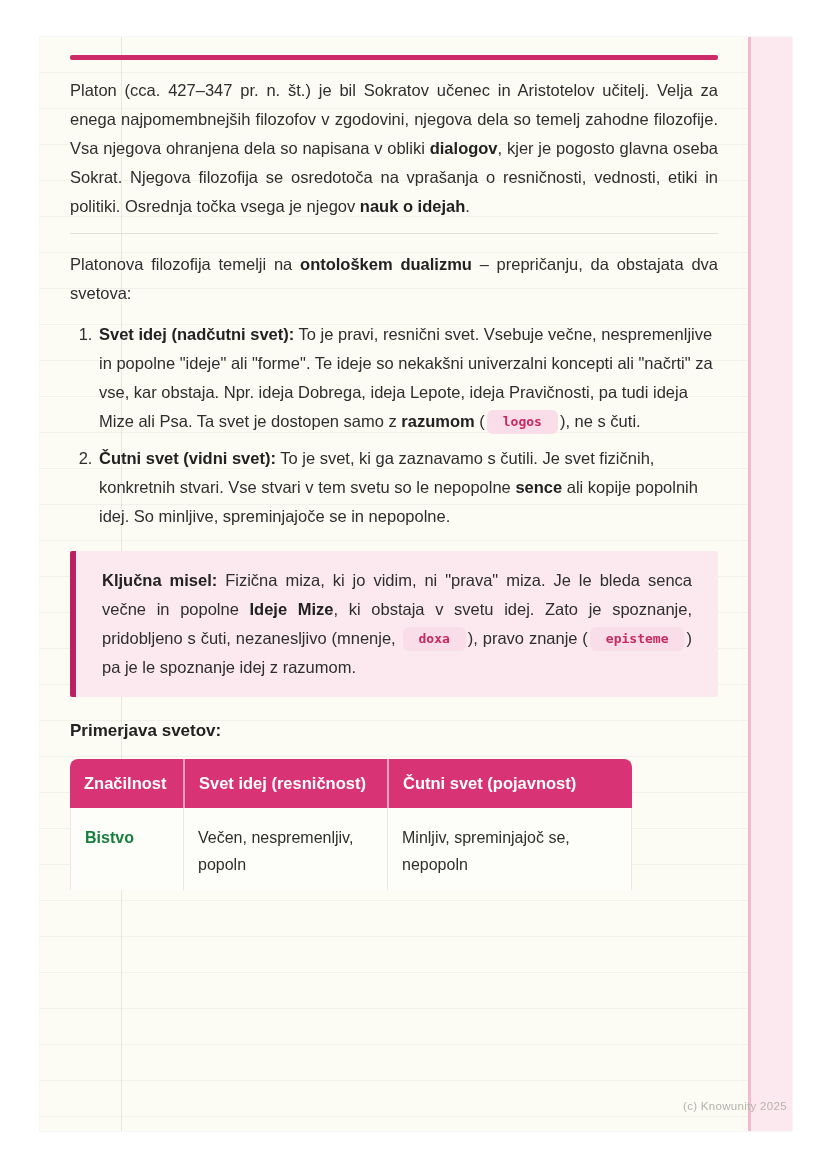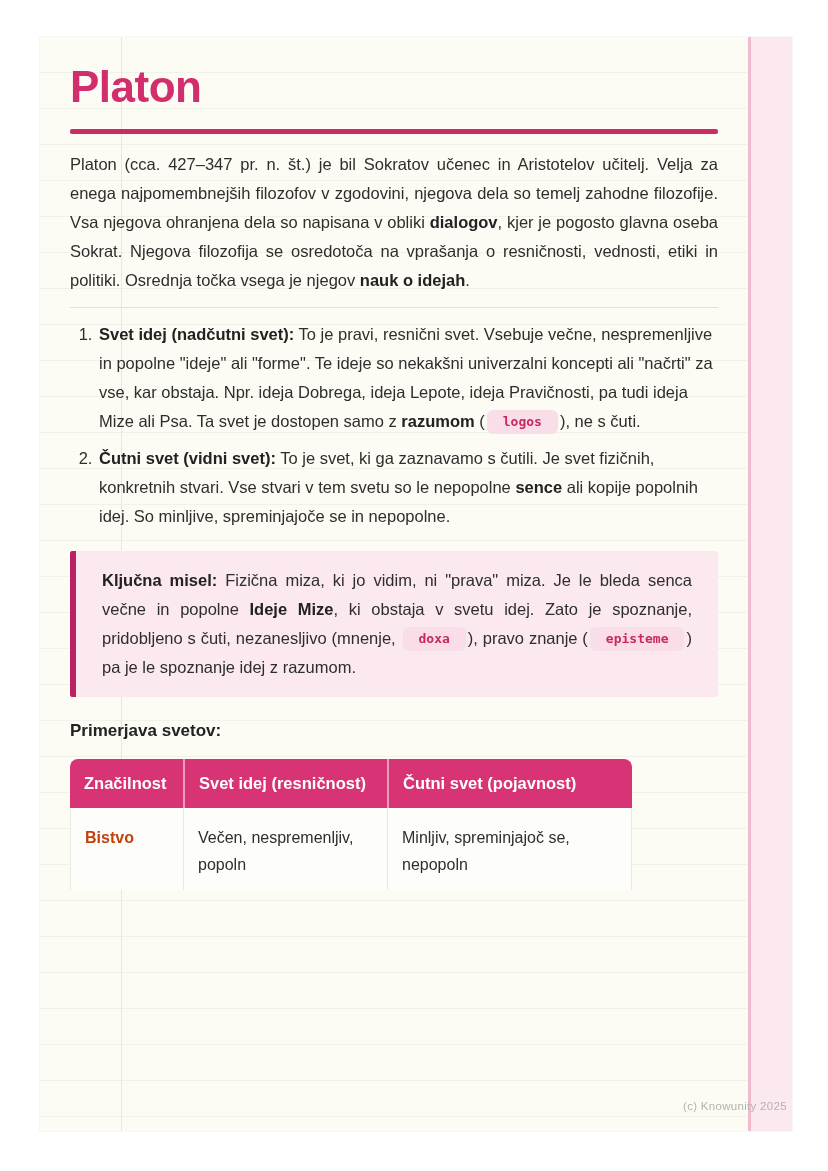--- a/index.html
+++ b/index.html
@@ -98,43 +98,43 @@
   table.compare th:first-child { border-top-left-radius: 8px; }
   table.compare th:last-child { border-top-right-radius: 8px; }
   table.compare td {
     background: #fdfdf9;
     padding: 16px 14px 12px;
     font-size: 16px; line-height: 27px;
     color: #2e2e2e; vertical-align: top;
     border-left: 1px solid #eae9e0;
   }
   table.compare td:last-child { border-right: 1px solid #eae9e0; }
-  table.compare td.rowhead { font-weight: 700; color: #c2410c; }
+  table.compare td.rowhead { font-weight: 700; color: #15803d; }
 
   .watermark {
     position: absolute; left: 683px; top: 1100px;
     font-size: 11.5px; color: #b5b2ac; z-index: 5;
     letter-spacing: 0.3px;
   }
 </style>
 </head>
 <body>
 
 <div class="canvas">
   <div class="page">
     <div class="pink-strip"></div>
 
     <div class="content">
-      <h1 class="doc-title">Platon</h1>
       <div class="title-rule"></div>
 
       <p class="body"><span>Platon (cca. 427–347 pr. n. št.) je bil Sokratov učenec in Aristotelov učitelj. Velja za enega najpomembnejših filozofov v zgodovini, njegova dela so temelj zahodne filozofije. Vsa njegova ohranjena dela so napisana v obliki </span><b>dialogov</b><span>, kjer je pogosto glavna oseba Sokrat. Njegova filozofija se osredotoča na vprašanja o resničnosti, vednosti, etiki in politiki. Osrednja točka vsega je njegov </span><b>nauk o idejah</b><span>.</span></p>
 
       <hr class="divider">
 
+      <p class="body"><span>Platonova filozofija temelji na </span><b>ontološkem dualizmu</b><span> – prepričanju, da obstajata dva svetova:</span></p>
 
       <ol class="worlds">
         <li><b>Svet idej (nadčutni svet):</b><span> To je pravi, resnični svet. Vsebuje večne, nespremenljive in popolne "ideje" ali "forme". Te ideje so nekakšni univerzalni koncepti ali "načrti" za vse, kar obstaja. Npr. ideja Dobrega, ideja Lepote, ideja Pravičnosti, pa tudi ideja Mize ali Psa. Ta svet je dostopen samo z </span><b>razumom</b><span> (</span><code class="chip">logos</code><span>), ne s čuti.</span></li>
         <li><b>Čutni svet (vidni svet):</b><span> To je svet, ki ga zaznavamo s čutili. Je svet fizičnih, konkretnih stvari. Vse stvari v tem svetu so le nepopolne </span><b>sence</b><span> ali kopije popolnih idej. So minljive, spreminjajoče se in nepopolne.</span></li>
       </ol>
 
       <div class="callout"><b>Ključna misel:</b><span> Fizična miza, ki jo vidim, ni "prava" miza. Je le bleda senca večne in popolne </span><b>Ideje Mize</b><span>, ki obstaja v svetu idej. Zato je spoznanje, pridobljeno s čuti, nezanesljivo (mnenje, </span><code class="chip">doxa</code><span>), pravo znanje (</span><code class="chip">episteme</code><span>) pa je le spoznanje idej z razumom.</span></div>
 
       <p class="table-label">Primerjava svetov:</p>
 

